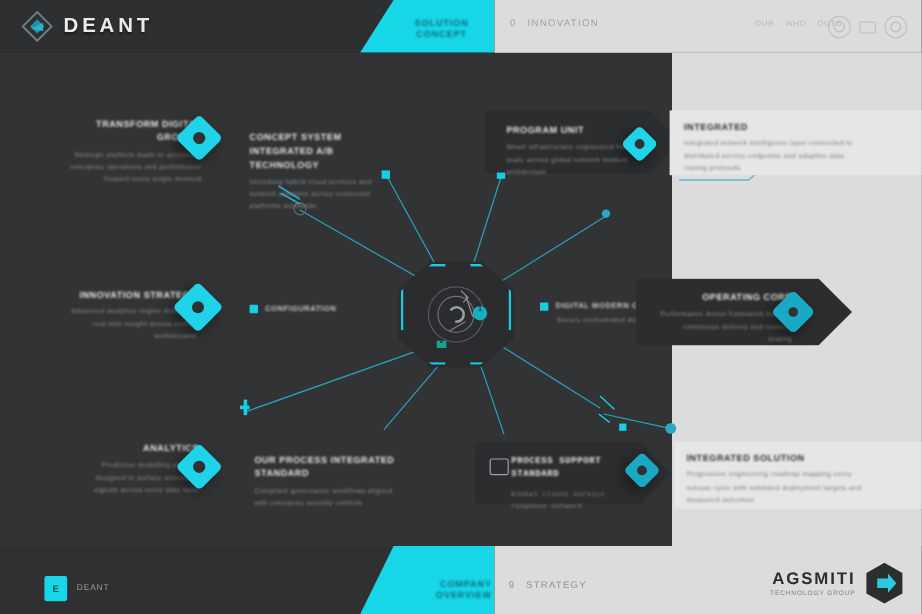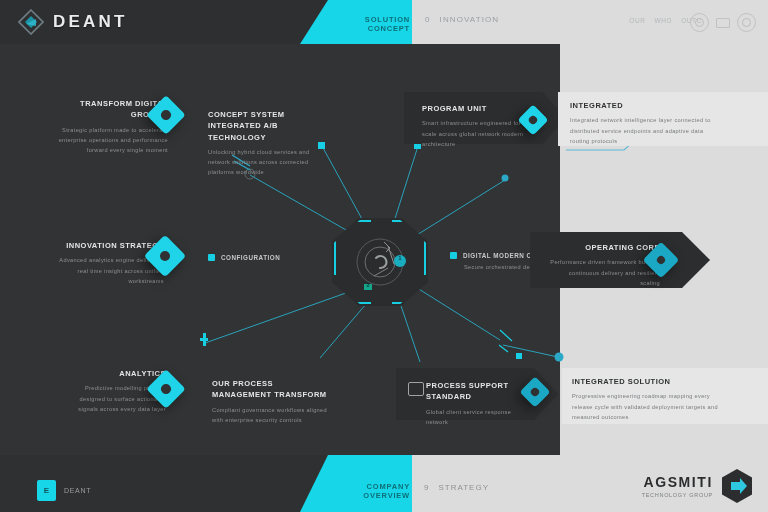--- a/index.html
+++ b/index.html
@@ -36,21 +36,21 @@
   }
   .brand{
     position:absolute;left:18px;top:8px;display:flex;align-items:center;gap:9px;height:28px;
   }
   .brand-mark{width:26px;height:26px;position:relative;}
   .brand-title{
     color:#e9ebec;font-size:17px;letter-spacing:3.2px;font-weight:600;
     text-shadow:0 1px 2px rgba(0,0,0,.5);
   }
   .topbar-cyan-label{
-    position:absolute;left:326px;top:15px;width:84px;text-align:right;
+    position:absolute;left:326px;top:15px;width:84px;text-align:center;
     font-size:7.5px;letter-spacing:.8px;font-weight:700;color:#0d6f78;
     filter:blur(.7px);
   }
   .topbar-right-label{
     position:absolute;left:425px;top:15px;
     font-size:8px;letter-spacing:1.1px;color:#9aa0a3;filter:blur(.6px);
     display:flex;gap:9px;align-items:center;
   }
   .topbar-nav{
     position:absolute;right:66px;top:17px;display:flex;gap:9px;
@@ -296,27 +296,27 @@
 
   <div class="blk right" style="left:58px;top:368px;width:108px;">
     <div class="t">ANALYTICS</div>
     <div class="d">Predictive modelling pipeline designed to surface actionable signals across every data layer</div>
   </div>
   <div class="diamond" style="left:152px;top:375px;width:28px;height:28px;">
       <div class="dm"></div>
     </div>
 
   <div class="blk" style="left:212px;top:378px;width:122px;">
-    <div class="t">OUR PROCESS MANAGEMENT TRANSFORM</div>
+    <div class="t">OUR PROCESS INTEGRATED STANDARD</div>
     <div class="d">Compliant governance workflows aligned with enterprise security controls</div>
   </div>
 
   <div class="chev-dark" style="left:396px;top:368px;width:162px;height:52px;
        clip-path:polygon(0 0,138px 0,162px 26px,138px 52px,0 52px);"></div>
-  <div class="blk" style="left:426px;top:380px;width:100px;">
+  <div class="blk" style="left:426px;top:380px;width:100px;font-family:Liberation Mono, monospace;">
     <div class="t">PROCESS SUPPORT STANDARD</div>
     <div class="d">Global client service response network</div>
   </div>
   <div style="position:absolute;left:408px;top:382px;width:14px;height:12px;border:1.4px solid #9ea4a6;border-radius:2px;"></div>
   <div class="diamond" style="left:524px;top:381px;width:22px;height:22px;">
     <div class="dm" style="background:#1aa8c4"></div>
   </div>
 
   <div class="lightband" style="left:562px;top:368px;width:206px;height:56px;"></div>
   <div class="blk light" style="left:572px;top:376px;width:152px;">

